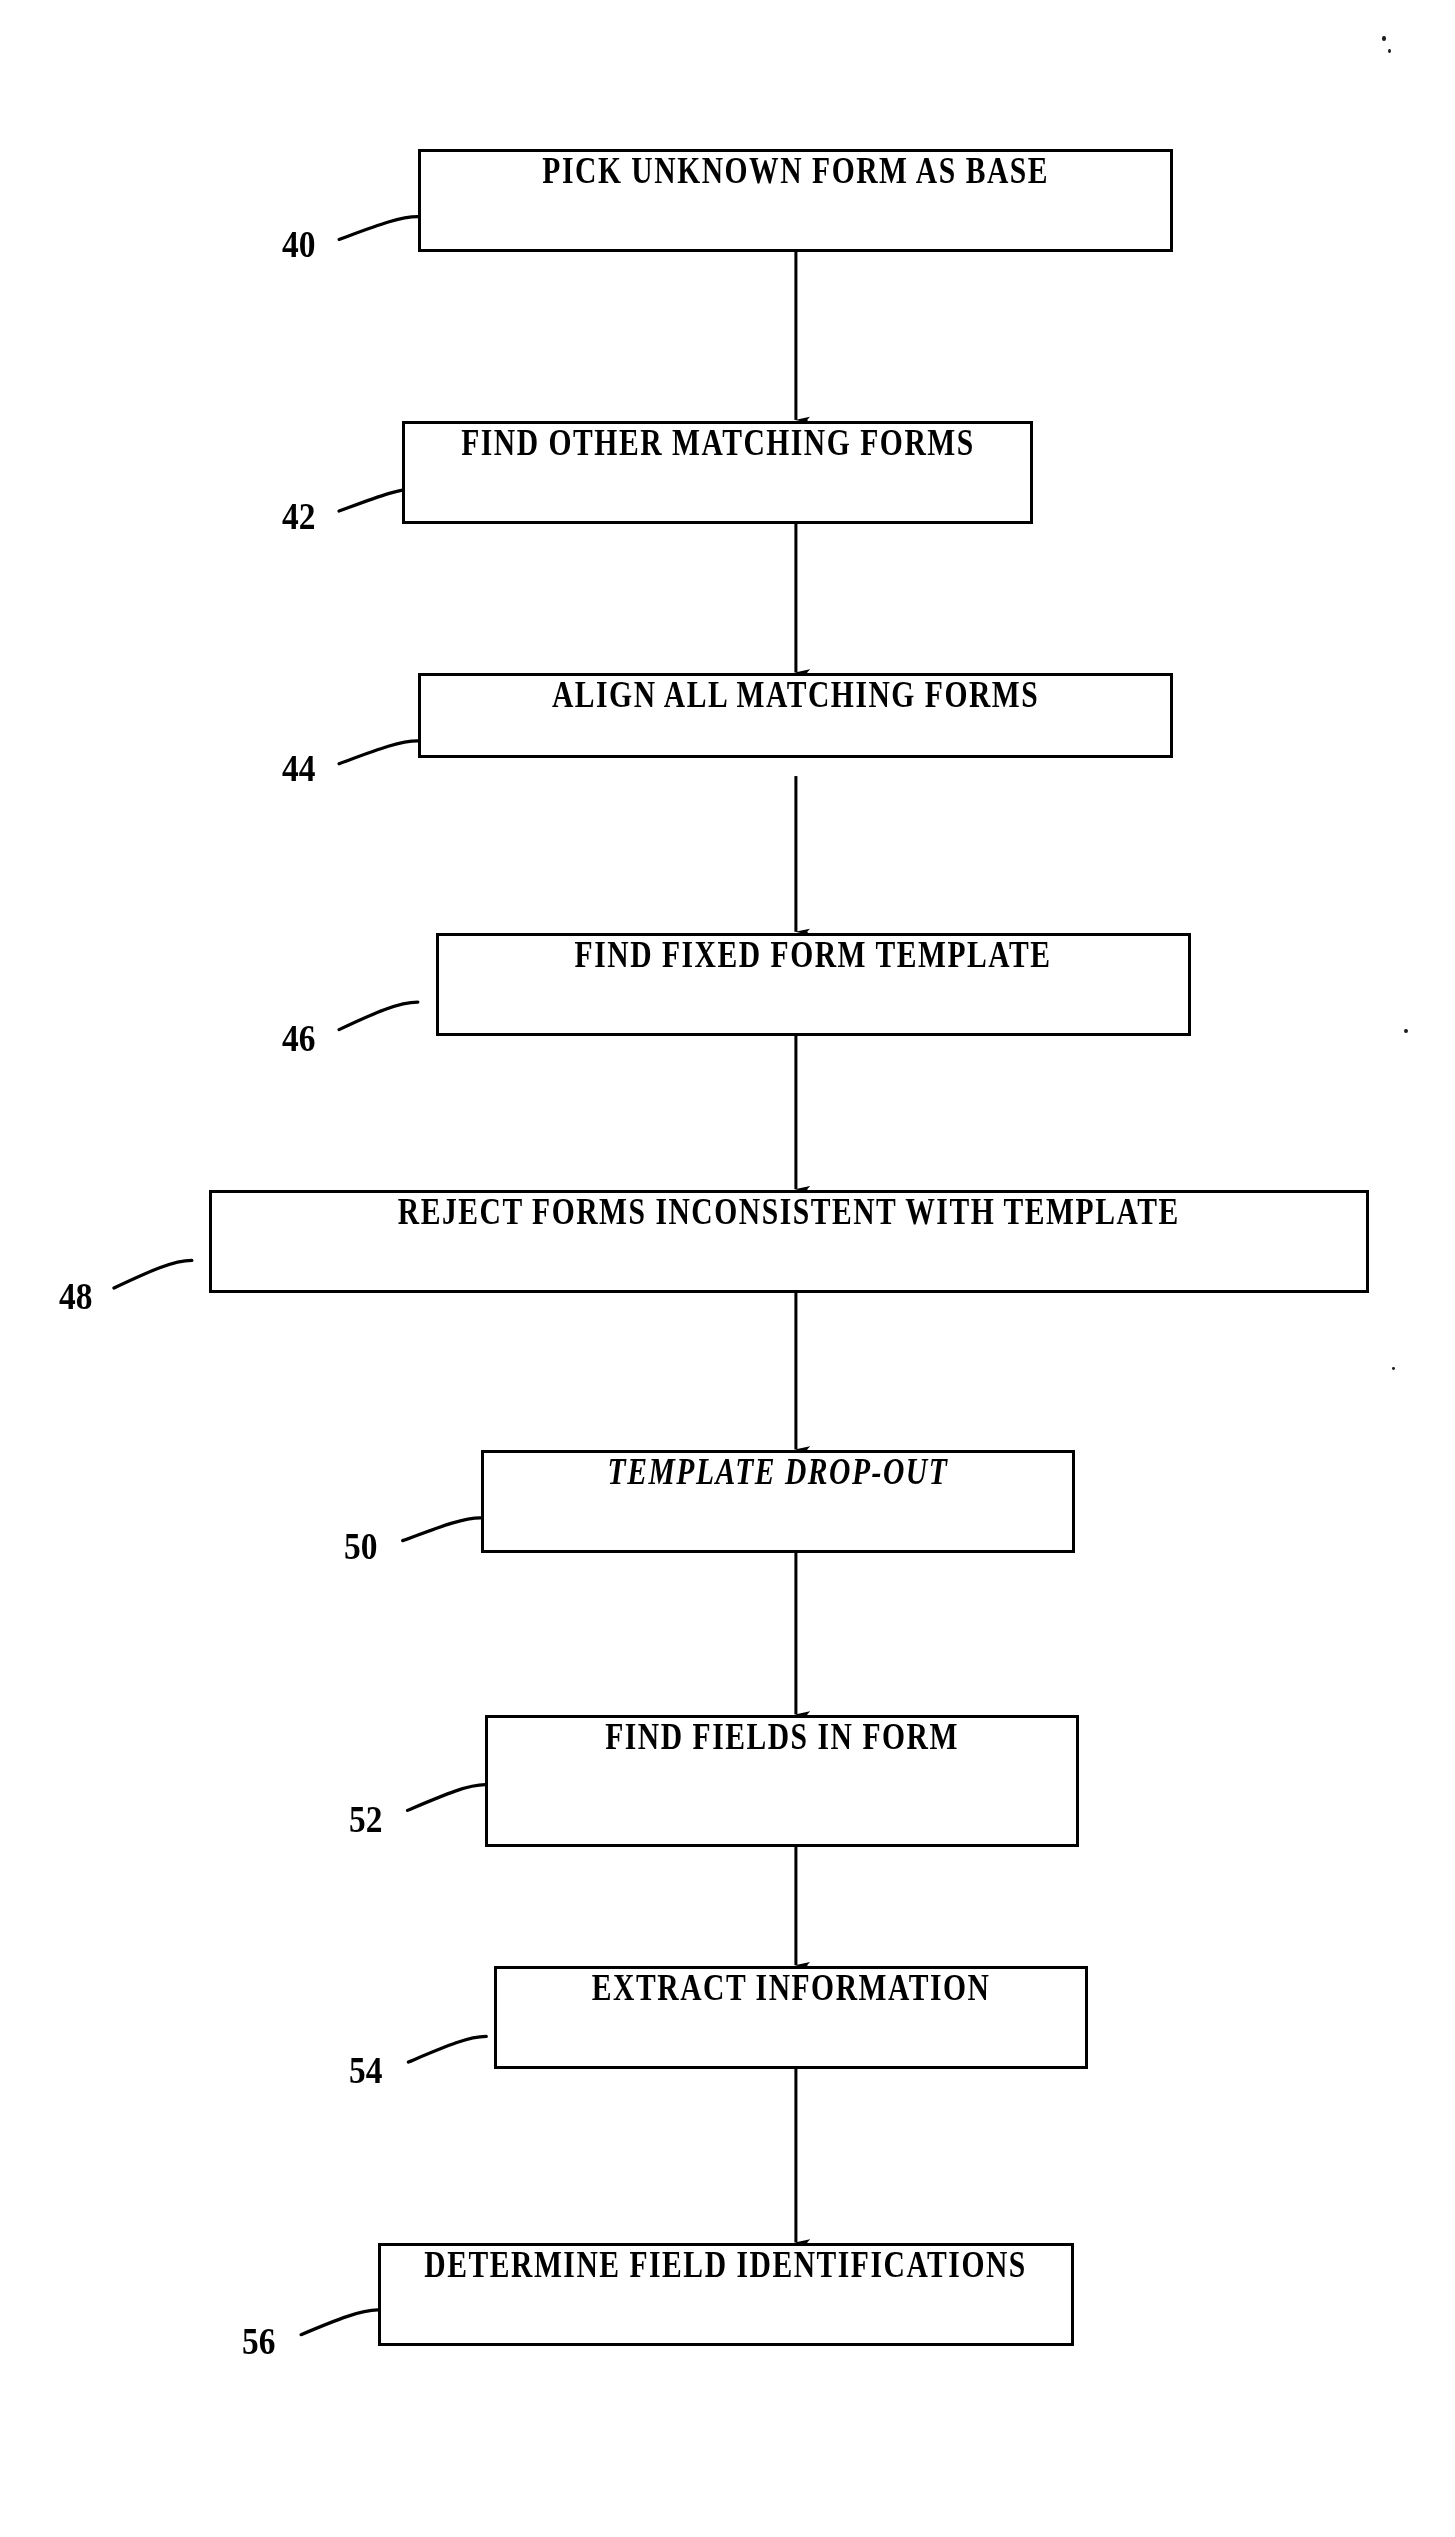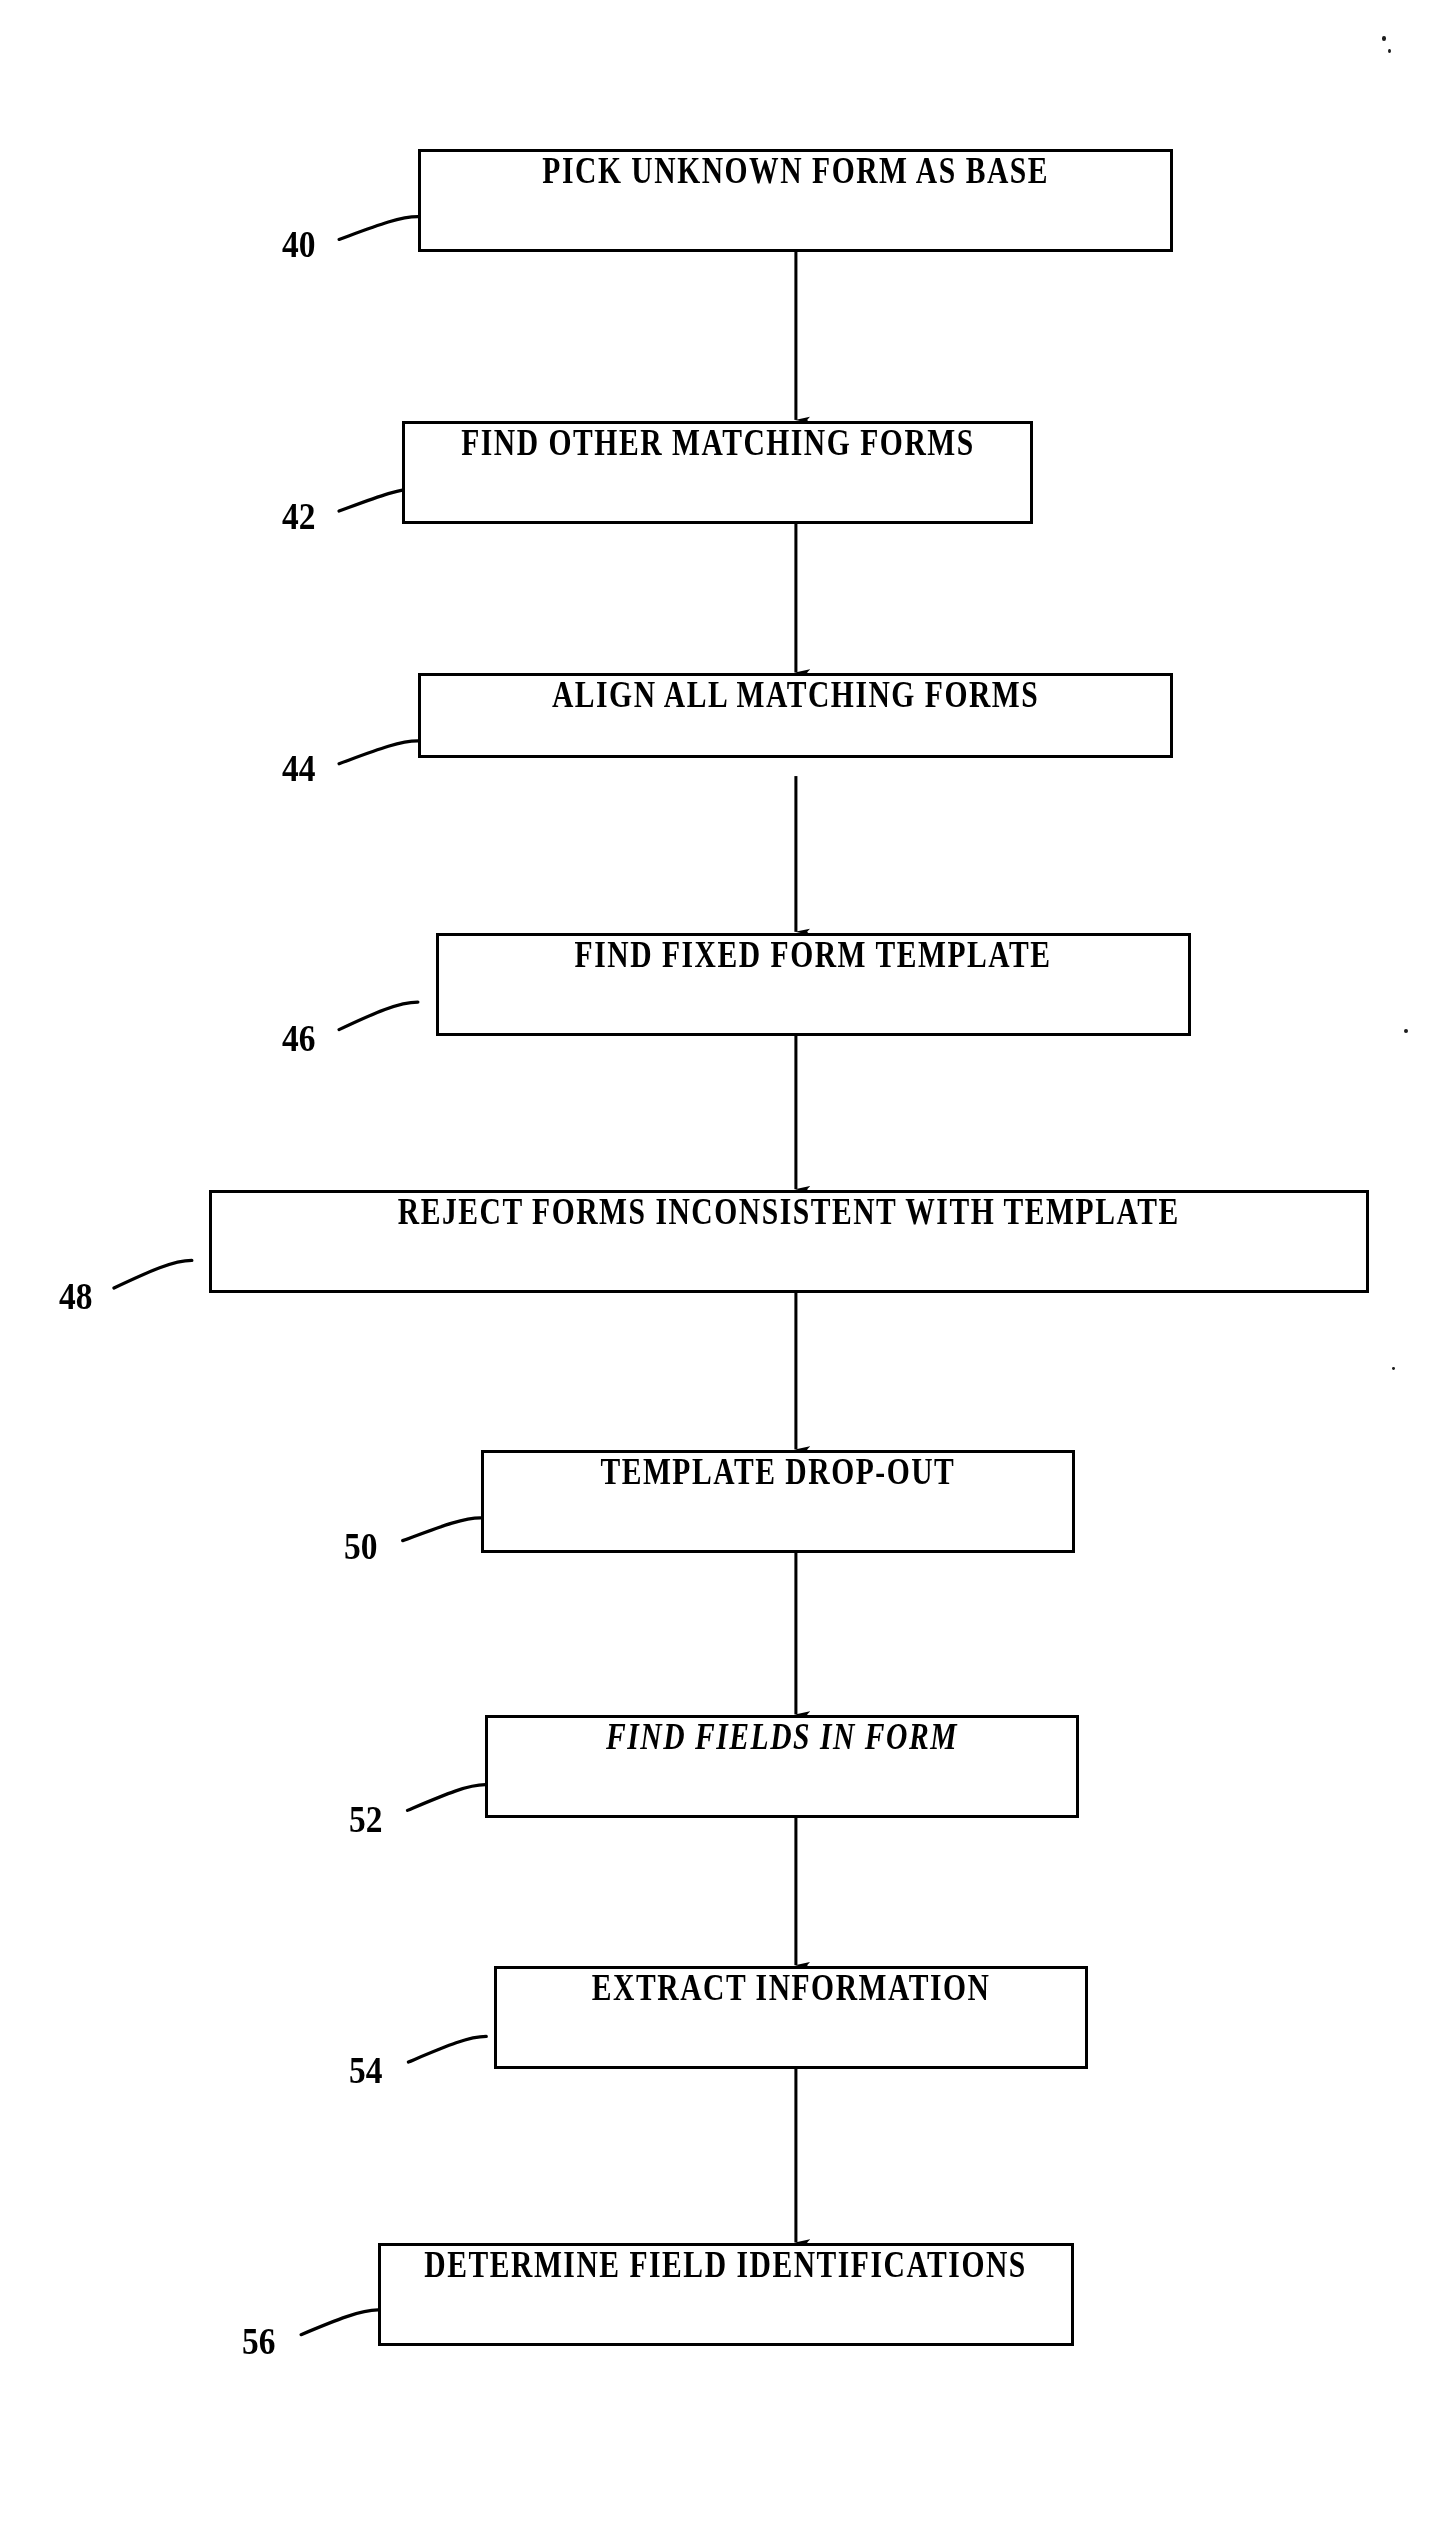--- a/index.html
+++ b/index.html
@@ -105,24 +105,24 @@
       </div>
       <div class="node" style="left: 418px; top: 673px; width: 755px; height: 85px;">
         <span class="node-label">ALIGN ALL MATCHING FORMS</span>
       </div>
       <div class="node" style="left: 436px; top: 933px; width: 755px; height: 103px;">
         <span class="node-label">FIND FIXED FORM TEMPLATE</span>
       </div>
       <div class="node" style="left: 209px; top: 1190px; width: 1160px; height: 103px;">
         <span class="node-label">REJECT FORMS INCONSISTENT WITH TEMPLATE</span>
       </div>
-      <div class="node" style="left: 481px; top: 1450px; width: 594px; height: 103px;">
+      <div class="node" style="left: 481px; top: 1450px; width: 594px; height: 103px; font-style: italic;">
         <span class="node-label">TEMPLATE DROP-OUT</span>
       </div>
-      <div class="node" style="left: 485px; top: 1715px; width: 594px; height: 103px; font-style: italic;">
+      <div class="node" style="left: 485px; top: 1715px; width: 594px; height: 132px;">
         <span class="node-label">FIND FIELDS IN FORM</span>
       </div>
       <div class="node" style="left: 486px; top: 1966px; width: 594px; height: 103px; margin-left: 8px;">
         <span class="node-label">EXTRACT INFORMATION</span>
       </div>
       <div class="node" style="left: 378px; top: 2243px; width: 696px; height: 103px;">
         <span class="node-label">DETERMINE FIELD IDENTIFICATIONS</span>
       </div>
     </div>
 

